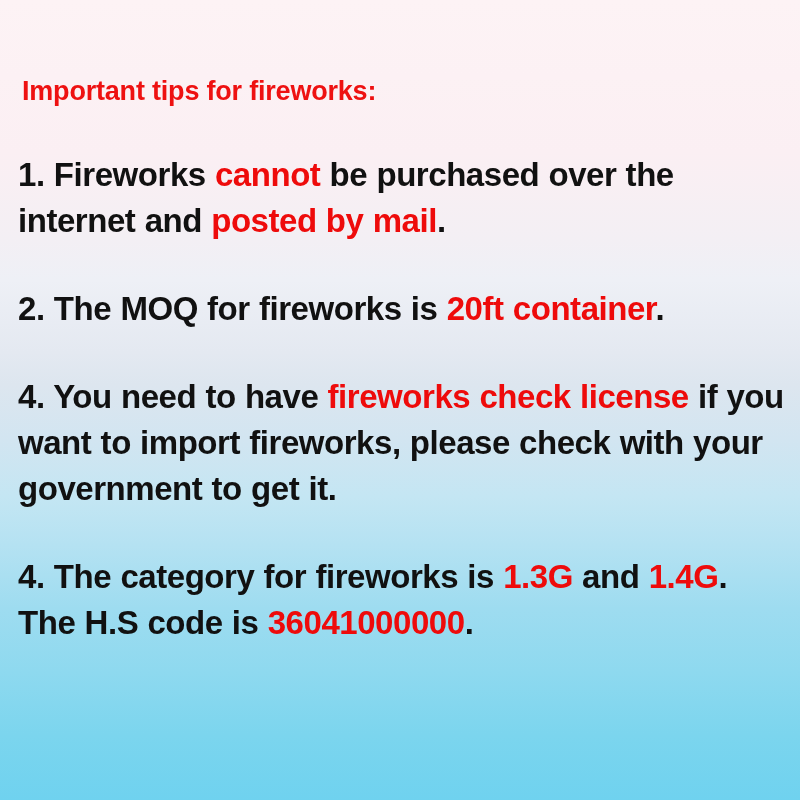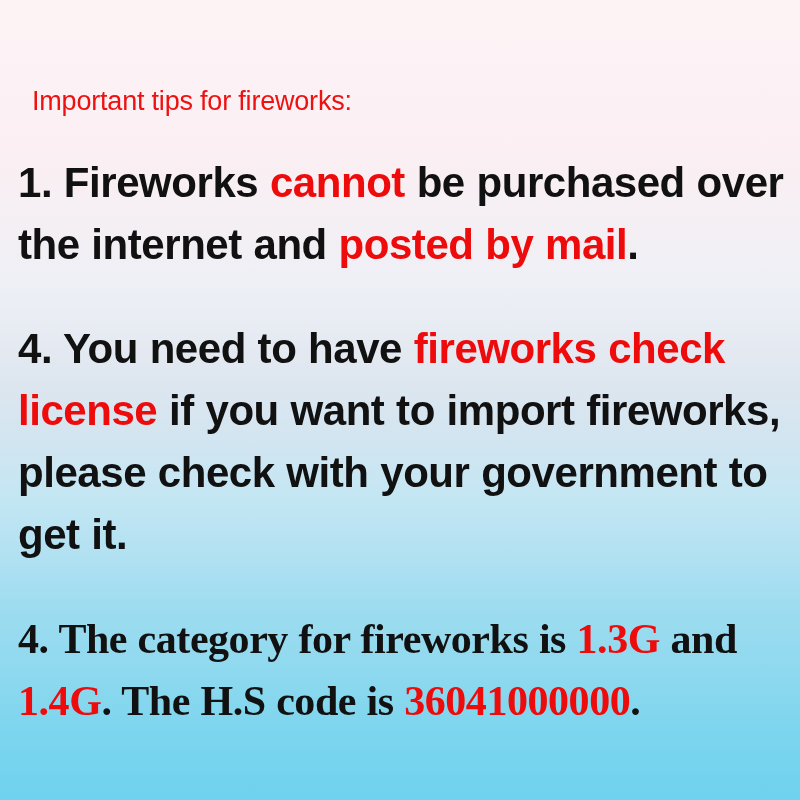--- a/index.html
+++ b/index.html
@@ -33,52 +33,51 @@
         #8ed9ef 84%,
         #7bd5ee 92%,
         #6fd2ef 100%);
     padding: 0 18px;
   }
 
   .notice-title {
     position: absolute;
     left: 18px;
     top: 70px;
-    margin: 14px;
+    margin: 4px;
     font-size: 27px;
-    font-weight: normal;
+    font-weight: bold;
     line-height: 34px;
     color: #ee1111;
     letter-spacing: -0.2px;
     white-space: nowrap;
   }
 
   .tips-list {
     position: absolute;
     left: 18px;
     top: 152px;
     right: 14px;
     margin: 0;
     padding: 0;
     list-style: none;
   }
 
   .tip-item {
-    font-size: 42px;
+    font-size: 33px;
     font-weight: bold;
-    line-height: 62px;
+    line-height: 46px;
     color: #111111;
     letter-spacing: -0.45px;
     margin: 0 0 42px 0;
     word-spacing: 0.5px;
   }
 
   .tip-item:last-child {
     margin-bottom: 12px;
-    font-family: Liberation Serif, serif;
   }
 
   .hl {
     color: #ee0b0b;
   }
 
   .plain {
     color: #111111;
   }
 </style>
@@ -88,20 +87,23 @@
 <div id="notice-panel">
 
   <h1 class="notice-title">Important tips for fireworks:</h1>
 
   <ul class="tips-list">
 
     <li class="tip-item">
       <span class="plain">1. Fireworks </span><span class="hl">cannot</span><span class="plain"> be purchased over the internet and </span><span class="hl">posted by mail</span><span class="plain">.</span>
     </li>
 
+    <li class="tip-item">
+      <span class="plain">2. The MOQ for fireworks is </span><span class="hl">20ft container</span><span class="plain">.</span>
+    </li>
 
     <li class="tip-item">
       <span class="plain">4. You need to have </span><span class="hl">fireworks check license</span><span class="plain"> if you want to import fireworks, please check with your government to get it.</span>
     </li>
 
     <li class="tip-item">
       <span class="plain">4. The category for fireworks is </span><span class="hl">1.3G</span><span class="plain"> and </span><span class="hl">1.4G</span><span class="plain">. The H.S code is </span><span class="hl">36041000000</span><span class="plain">.</span>
     </li>
 
   </ul>

